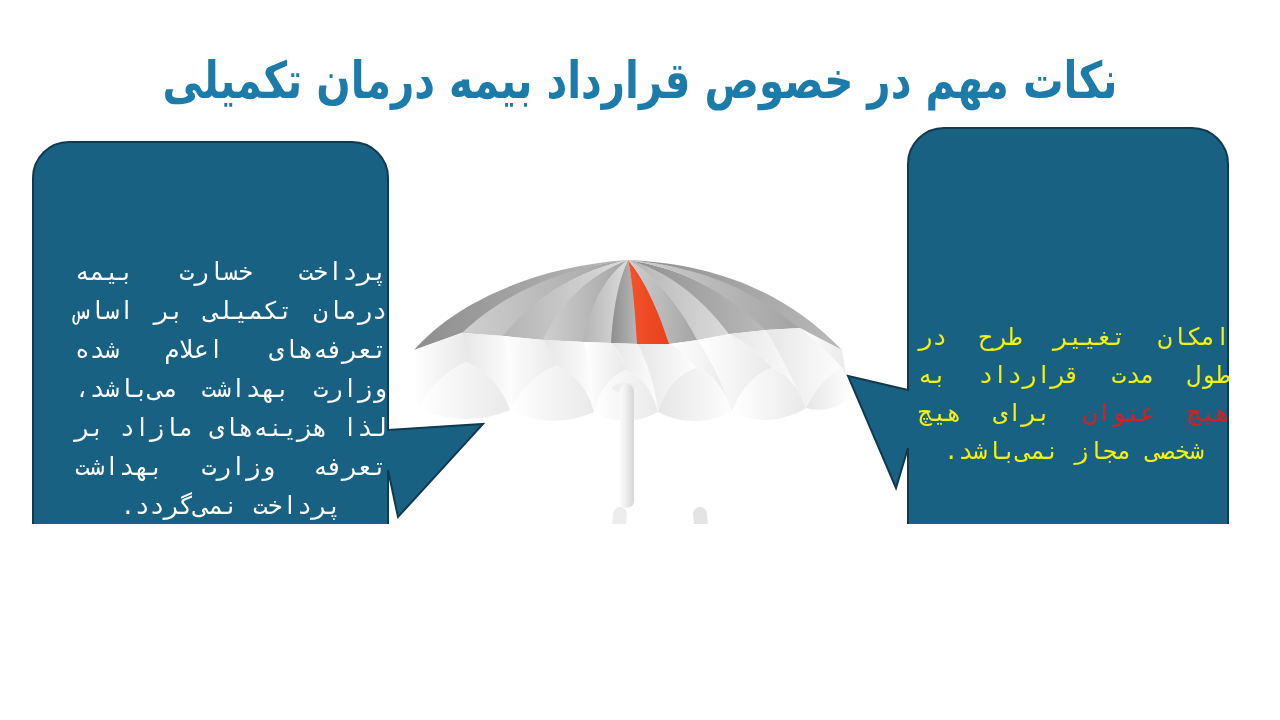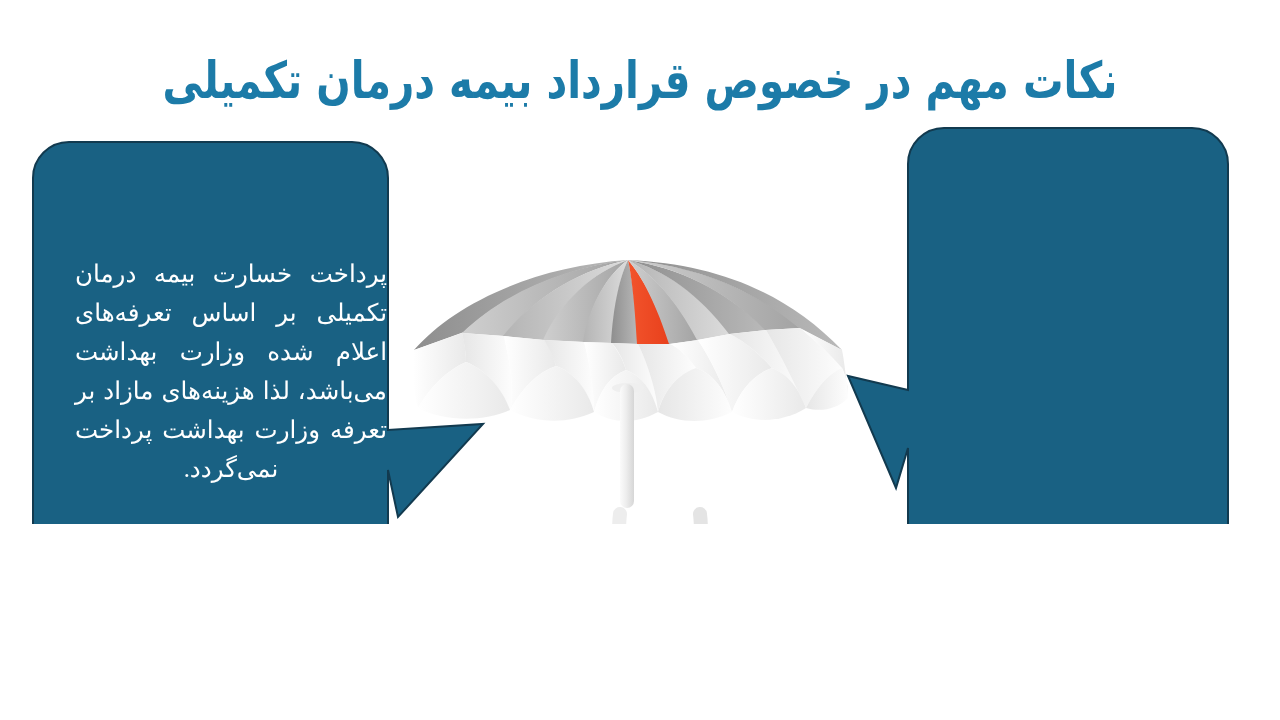--- a/index.html
+++ b/index.html
@@ -46,21 +46,21 @@
     position: absolute;
     left: 0;
     top: 0;
     overflow: visible;
   }
   .bubble-text {
     position: absolute;
     direction: rtl;
     text-align: justify;
     text-align-last: center;
-    font-family: Liberation Serif, serif;
+    font-family: Liberation Mono, monospace;
   }
 
   
   #bubble-left {
     left: 33px;
     top: 142px;
     width: 420px;
     height: 545px;
   }
   #bubble-left .bubble-text {
@@ -134,20 +134,21 @@
                A 36 36 0 0 1 362 540
                L 114 540
                A 36 36 0 0 1 78 504
                L 78 320
                L 66 360
                L 18 248
                L 78 262
                L 78 36
                A 36 36 0 0 1 114 0 Z" fill="#196183" stroke="#123a4f" stroke-width="2"></path>
     </svg>
+    <div class="bubble-text"><span>امکان تغییر طرح در طول مدت قرارداد به </span><span class="hl-red">هیچ عنوان</span><span> برای هیچ شخصی مجاز نمی‌باشد.</span></div>
   </div>
 
   <div id="umbrella">
     <svg width="450" height="330" viewBox="0 0 450 330">
       <defs>
         <linearGradient id="gA" x1="0" y1="0" x2="1" y2="0">
           <stop offset="0%" stop-color="#8e8e8e"></stop>
           <stop offset="100%" stop-color="#b9b9b9"></stop>
         </linearGradient>
         <linearGradient id="gB" x1="0" y1="0" x2="1" y2="0">

